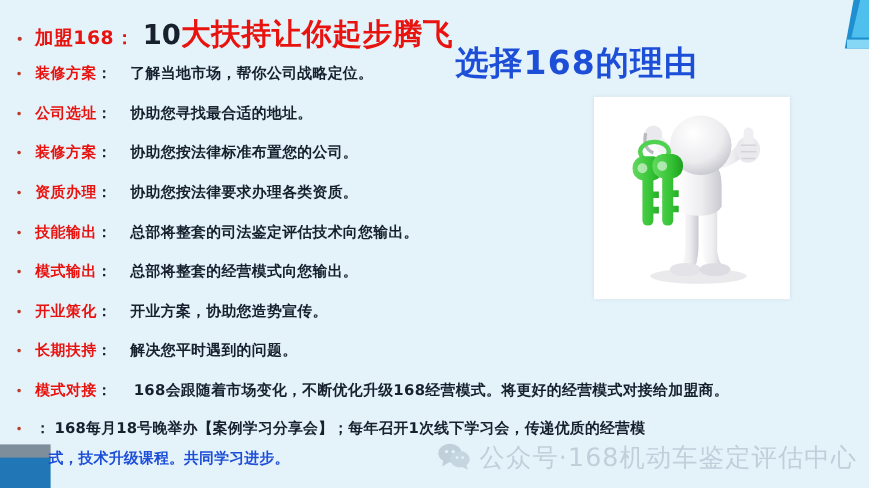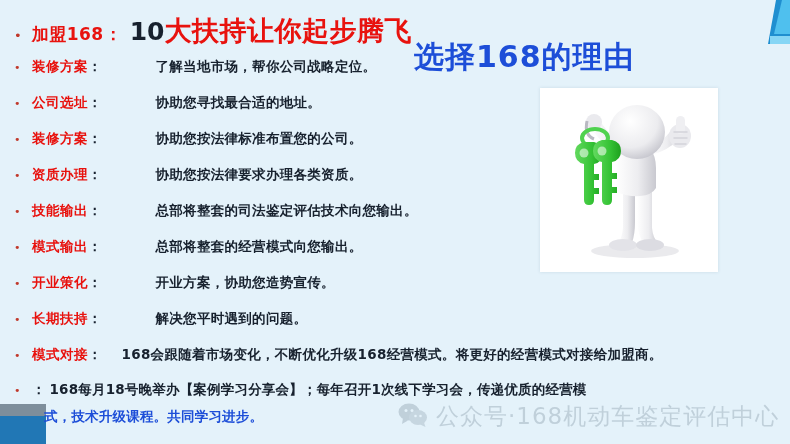--- a/index.html
+++ b/index.html
@@ -140,21 +140,21 @@
   .row .colon {
     color: #17212e;
     font-weight: bold;
     font-size: 13.5px;
   }
   .row .desc {
     color: #17212e;
     font-weight: bold;
     font-size: 13.5px;
     letter-spacing: 0.3px;
-    margin-left: 54px;
+    margin-left: 17px;
   }
 
   
   .row.tight .desc { margin-left: 20px; }
 
   
   .lastblock {
     position: absolute;
     left: 14px;
     top: 381px;

